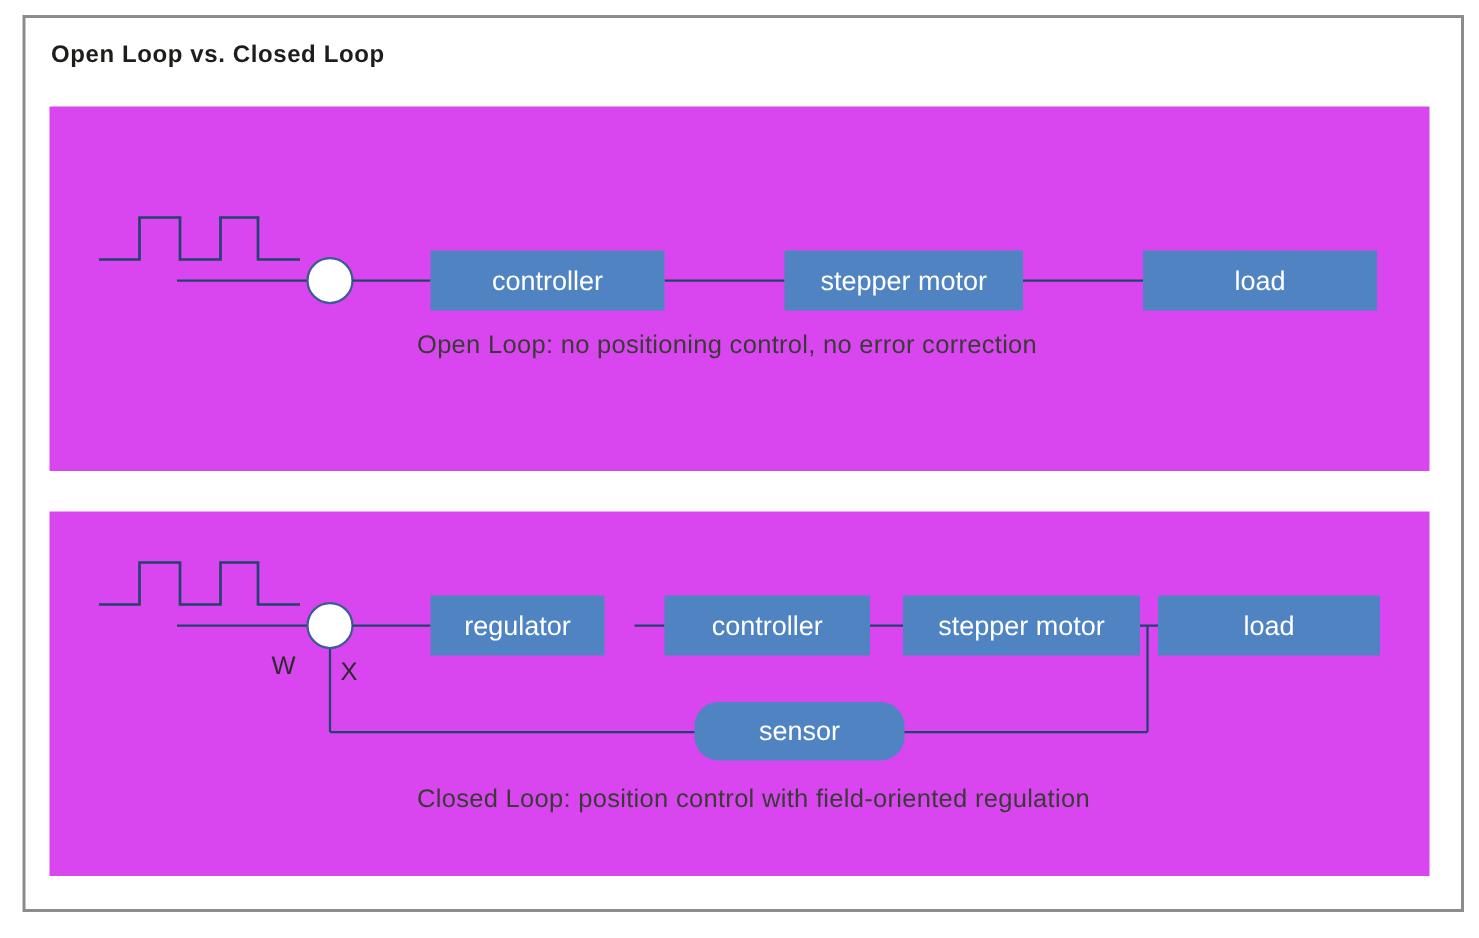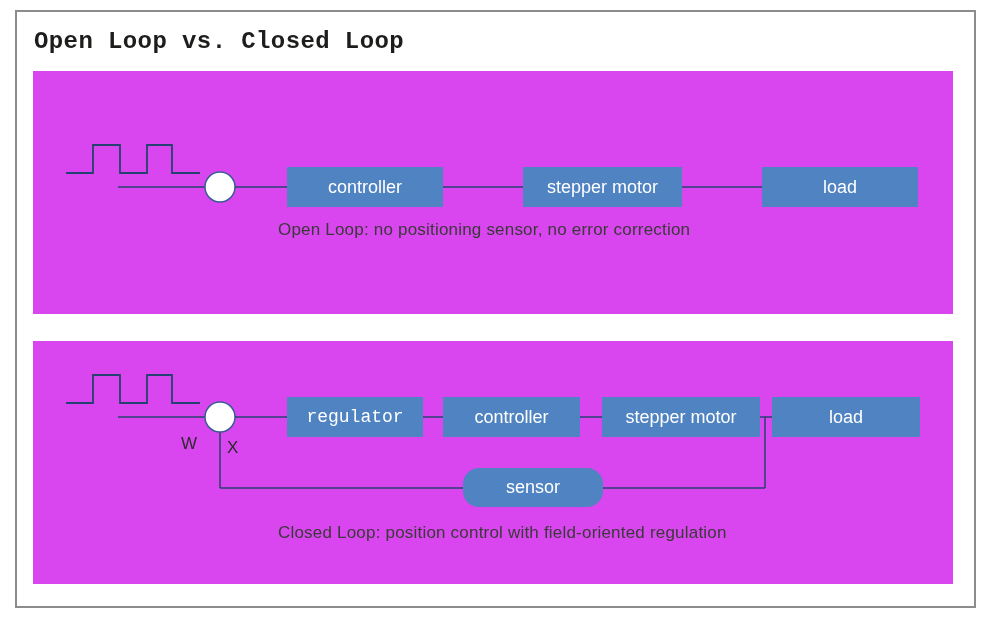--- a/index.html
+++ b/index.html
@@ -22,25 +22,24 @@
     width: 961px;
     height: 598px;
     border: 2px solid #8c8c8c;
     background: #ffffff;
     box-sizing: border-box;
   }
   .page-title {
     position: absolute;
     left: 34px;
     top: 28px;
-    font-size: 24px;
+    font-size: 16px;
     font-weight: bold;
     letter-spacing: 0.4px;
     color: #1d1d1b;
-    font-family: Liberation Mono, monospace;
   }
   .panel {
     position: absolute;
     left: 33px;
     width: 920px;
     height: 243px;
     background: #d946ef;
   }
   .panel-open  { top: 71px; }
   .panel-closed{ top: 341px; }
@@ -101,21 +100,21 @@
     <div class="block" style="left:254px; top:96px; width:156px;">
       <span>controller</span>
     </div>
     <div class="block" style="left:490px; top:96px; width:159px;">
       <span>stepper motor</span>
     </div>
     <div class="block" style="left:729px; top:96px; width:156px;">
       <span>load</span>
     </div>
 
-    <div class="caption" style="top:149px;">Open Loop: no positioning sensor, no error correction</div>
+    <div class="caption" style="top:149px;">Open Loop: no positioning control, no error correction</div>
   </div>
 
   <div class="panel panel-closed">
     <svg class="wires" viewBox="0 0 920 243">
 
       <polyline points="33,62 60,62 60,34 87,34 87,62 114,62 114,34 139,34 139,62 167,62" fill="none" stroke="#24426f" stroke-width="1.8"></polyline>
 
       <line x1="85" y1="76" x2="172" y2="76" stroke="#24426f" stroke-width="1.5"></line>
 
       <line x1="187" y1="91" x2="187" y2="147" stroke="#24426f" stroke-width="1.5"></line>
@@ -126,21 +125,21 @@
 
       <line x1="202" y1="76" x2="254" y2="76" stroke="#24426f" stroke-width="1.5"></line>
 
       <line x1="390" y1="76" x2="410" y2="76" stroke="#24426f" stroke-width="1.5"></line>
 
       <line x1="547" y1="76" x2="569" y2="76" stroke="#24426f" stroke-width="1.5"></line>
 
       <line x1="727" y1="76" x2="739" y2="76" stroke="#24426f" stroke-width="1.5"></line>
     </svg>
 
-    <div class="block" style="left:254px; top:56px; width:136px;font-family:Liberation Mono, monospace;">
+    <div class="block" style="left:254px; top:56px; width:116px;">
       <span>regulator</span>
     </div>
     <div class="block" style="left:410px; top:56px; width:137px;">
       <span>controller</span>
     </div>
     <div class="block" style="left:569px; top:56px; width:158px;">
       <span>stepper motor</span>
     </div>
     <div class="block" style="left:739px; top:56px; width:148px;">
       <span>load</span>

